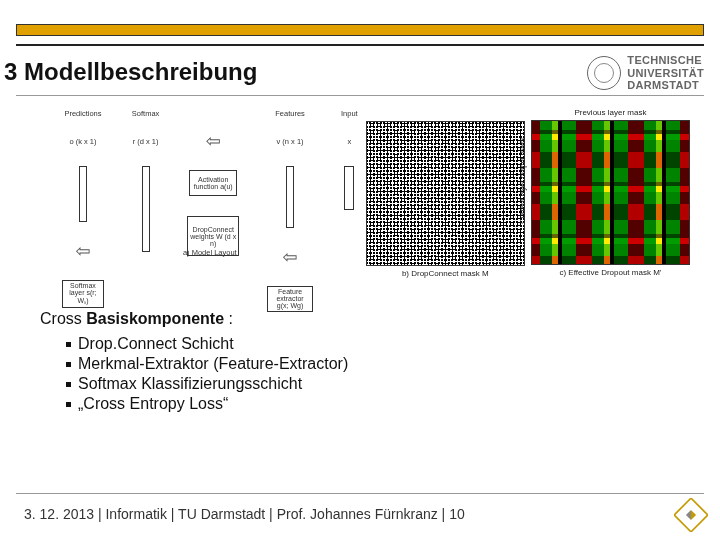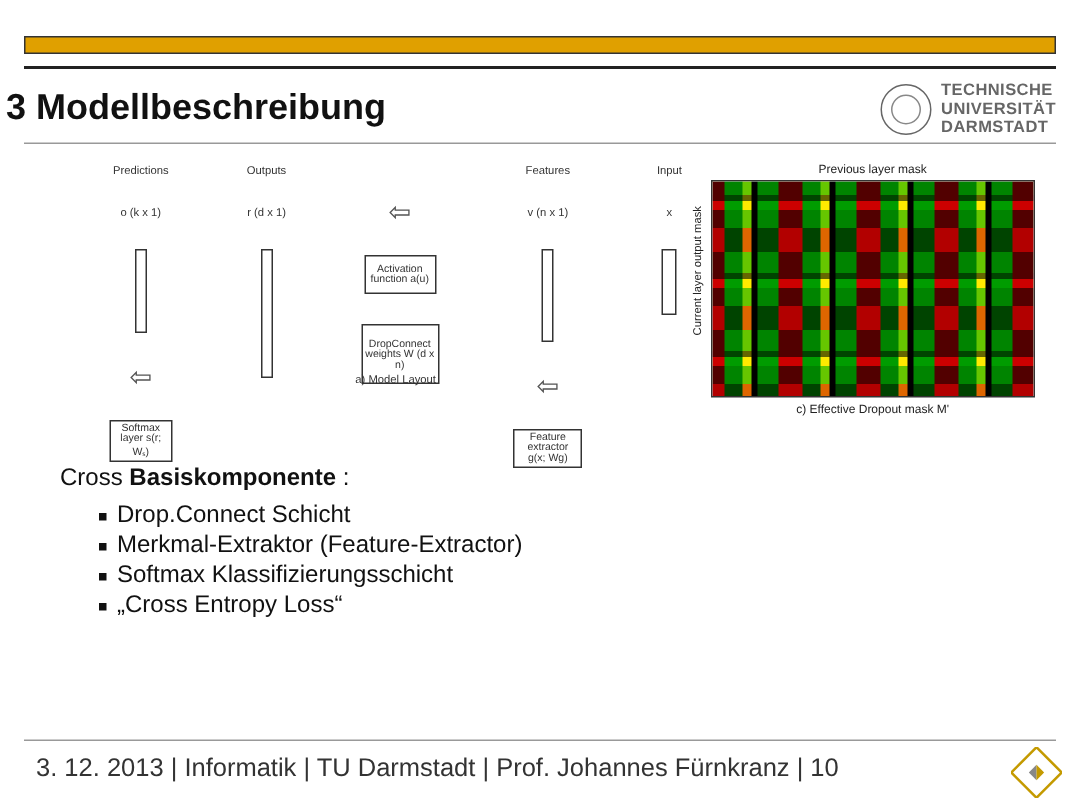--- a/index.html
+++ b/index.html
@@ -170,21 +170,21 @@
   }
   .rule-bottom {
     position: absolute;
     bottom: 46px; left: 16px; right: 16px;
     height: 1px;
     background: #999;
   }
   .footer {
     position: absolute;
     bottom: 18px; left: 24px;
-    font-size: 17px;
+    font-size: 14px;
     color: #333;
   }
   .corner-logo {
     position: absolute;
     bottom: 8px; right: 12px;
     width: 34px; height: 34px;
   }
 </style>
 </head>
 <body>
@@ -212,21 +212,21 @@
 
       <div class="column-group">
         <span class="tiny-label">Predictions</span>
         <span class="tiny-label">o (k x 1)</span>
         <div class="block" style="width:8px;height:56px;"></div>
         <span class="arrow-left">⇦</span>
         <div class="block" style="width:42px;height:28px;font-size:7px;">Softmax layer s(r; Wₛ)</div>
       </div>
 
       <div class="column-group">
-        <span class="tiny-label">Outputs</span>
+        <span class="tiny-label">Softmax</span>
         <div style="display:flex;gap:12px;">
           <div class="column-group">
             <span class="tiny-label">r (d x 1)</span>
             <div class="block" style="width:8px;height:86px;"></div>
           </div>
         </div>
       </div>
 
       <div class="column-group" style="justify-content:center;margin-top:22px;">
         <span class="arrow-left">⇦</span>
@@ -243,20 +243,27 @@
       </div>
       <div class="column-group">
         <span class="tiny-label">Input</span>
         <span class="tiny-label">x</span>
         <div class="block" style="width:10px;height:44px;"></div>
       </div>
     </div>
     <div class="tiny-label" style="margin-top:6px;">a) Model Layout</div>
   </div>
 
+  <div class="panel-b" style="position:relative;">
+    <div style="height:10px;"></div>
+    <div class="mask-box">
+        <div class="noise"></div>
+      </div>
+    <div class="panel-title">b) DropConnect mask M</div>
+  </div>
 
   <div class="panel-c" style="position:relative;">
     <div class="panel-title">Previous layer mask</div>
     <div class="mask-box">
         <div class="tartan"></div>
       </div>
     <span class="side-rot-left" style="left:-52px; top:68px;">Current layer output mask</span>
     <div class="panel-title">c) Effective Dropout mask M'</div>
   </div>
 

